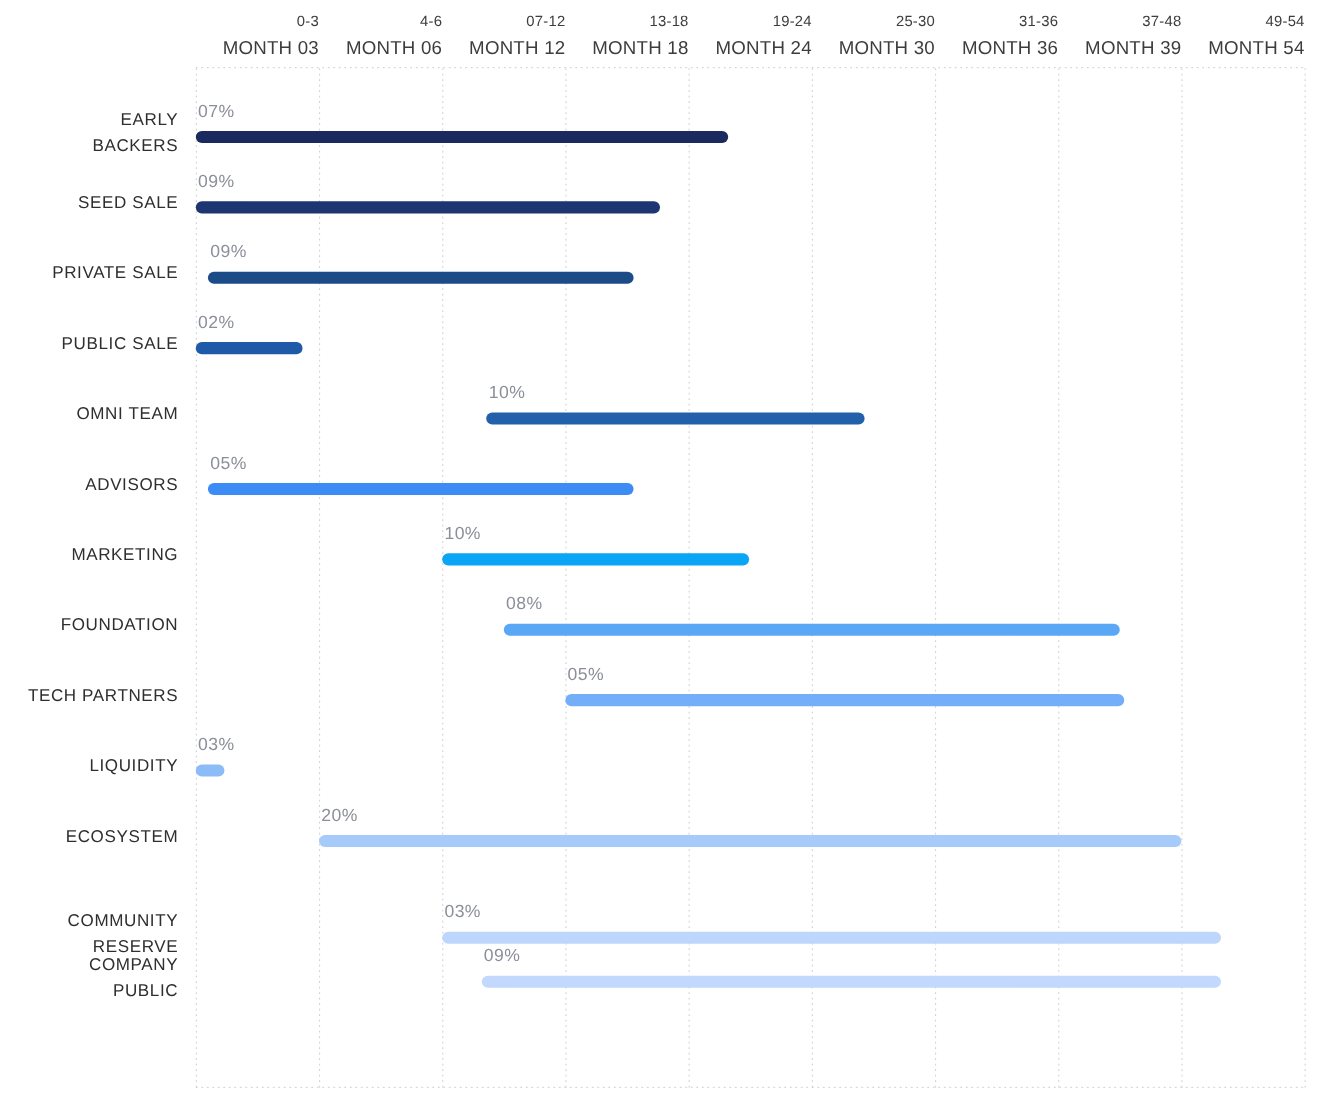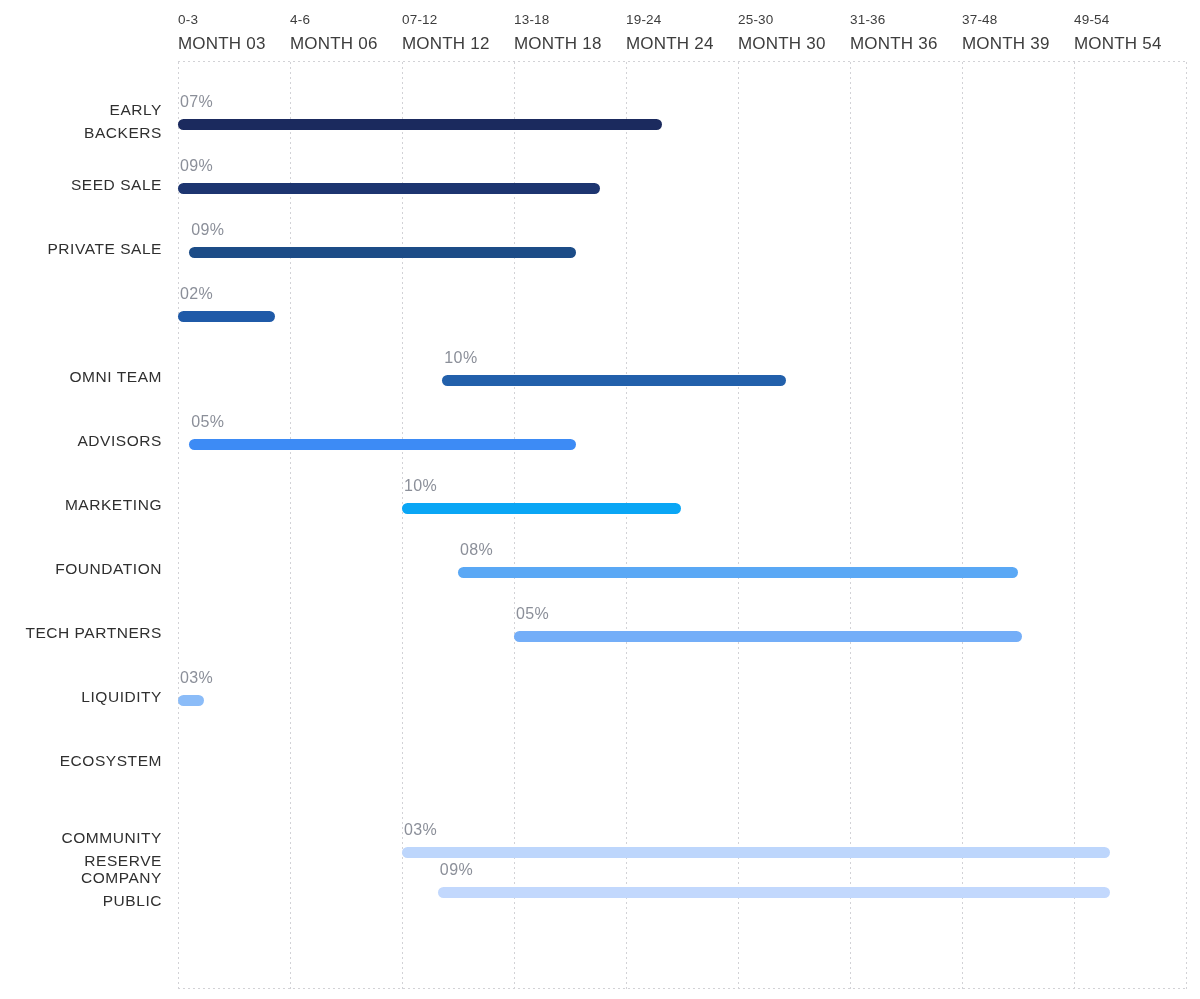--- a/index.html
+++ b/index.html
@@ -36,21 +36,21 @@
     position: absolute;
     left: 178px;
     top: 10px;
     width: 1008px;
     height: 52px;
     display: flex;
   }
   .col-head {
     flex: 0 0 112px;
     width: 112px;
-    text-align: left;
+    text-align: right;
     line-height: 1.55;
   }
   .col-head .range {
     display: block;
     font-size: 13.5px;
     color: #3d3d3d;
     letter-spacing: 0.2px;
   }
   .col-head .month {
     display: block;
@@ -225,20 +225,21 @@
         </div>
       </div>
       <div class="row" style="top: 217px;">
         <div class="row-label">PRIVATE SALE</div>
         <div class="bar-wrap" style="left: 189.2px; width: 386.4px;">
           <div class="bar-pct">09%</div>
           <div class="bar" title="PRIVATE SALE 09%" style="width: 386.4px; background: rgb(28, 76, 135);"></div>
         </div>
       </div>
       <div class="row" style="top: 281px;">
+        <div class="row-label">PUBLIC SALE</div>
         <div class="bar-wrap" style="left: 178px; width: 97.44px;">
           <div class="bar-pct">02%</div>
           <div class="bar" title="PUBLIC SALE 02%" style="width: 97.44px; background: rgb(31, 90, 168);"></div>
         </div>
       </div>
       <div class="row" style="top: 345px;">
         <div class="row-label">OMNI TEAM</div>
         <div class="bar-wrap" style="left: 442.32px; width: 343.84px;">
           <div class="bar-pct">10%</div>
           <div class="bar" title="OMNI TEAM 10%" style="width: 343.84px; background: rgb(34, 96, 171);"></div>
@@ -274,20 +275,24 @@
       </div>
       <div class="row" style="top: 665px;">
         <div class="row-label">LIQUIDITY</div>
         <div class="bar-wrap" style="left: 178px; width: 25.76px;">
           <div class="bar-pct">03%</div>
           <div class="bar" title="LIQUIDITY 03%" style="width: 25.76px; background: rgb(139, 188, 248);"></div>
         </div>
       </div>
       <div class="row" style="top: 729px;">
         <div class="row-label">ECOSYSTEM</div>
+        <div class="bar-wrap" style="left: 290px; width: 784px;">
+          <div class="bar-pct">20%</div>
+          <div class="bar" title="ECOSYSTEM 20%" style="width: 784px; background: rgb(166, 202, 249);"></div>
+        </div>
       </div>
       <div class="row" style="top: 793px; margin-top: 24px;">
         <div class="row-label">COMMUNITY
 RESERVE</div>
         <div class="bar-wrap" style="left: 402px; width: 707.84px;">
           <div class="bar-pct">03%</div>
           <div class="bar" title="COMMUNITY RESERVE 03%" style="width: 707.84px; background: rgb(189, 214, 252);"></div>
         </div>
       </div>
       <div class="row" style="top: 857px;">

